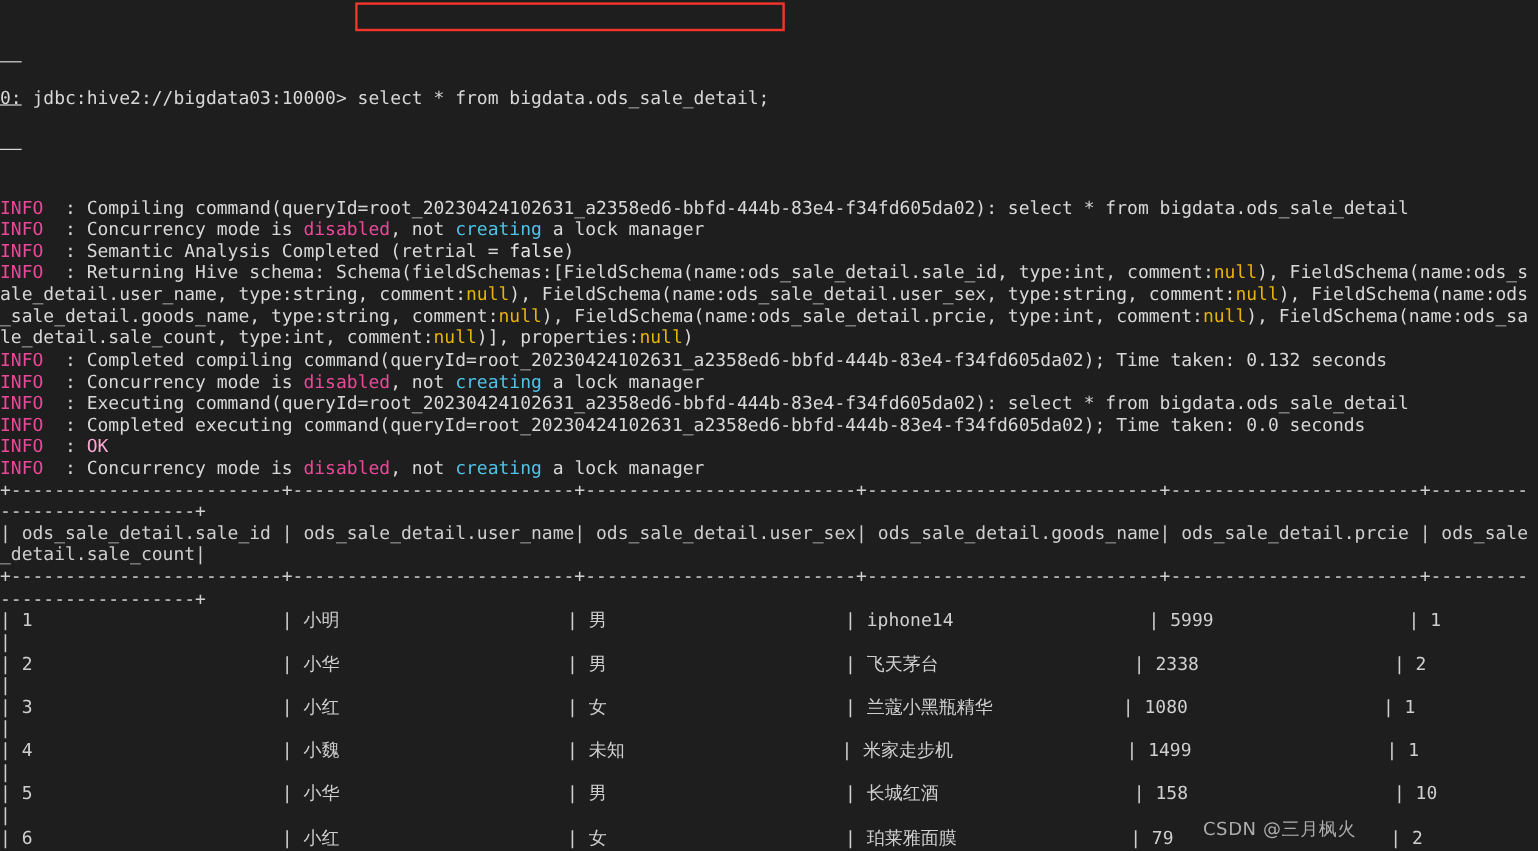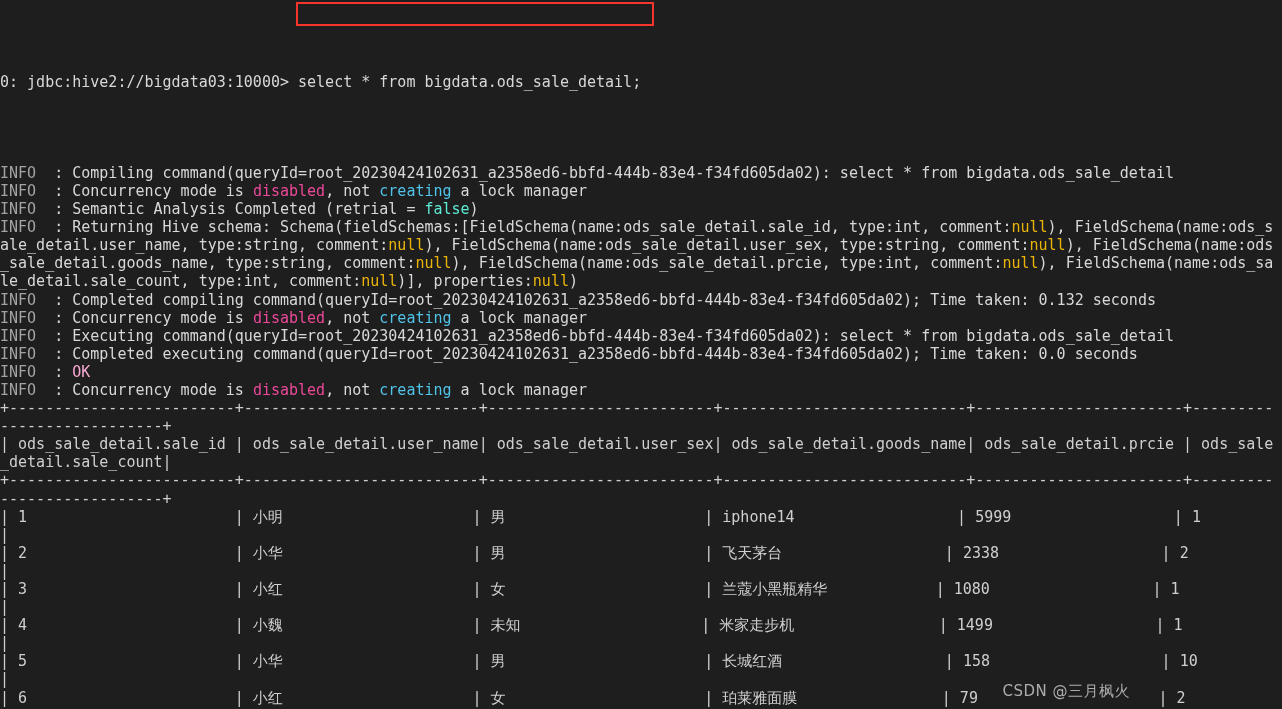--- a/index.html
+++ b/index.html
@@ -19,37 +19,38 @@
     height: 709px;
     background: #1e1e1e;
     color: #d8d8d8;
     font-family: "DejaVu Sans Mono", "Liberation Mono", monospace;
     font-size: 15px;
     line-height: 18.1px;
     letter-spacing: 0px;
     padding: 0;
     box-sizing: border-box;
     white-space: pre;
+    text-decoration: underline;
   }
   .screen {
     position: absolute;
     left: 0;
     top: 1px;
     width: 1282px;
   }
   .line {
     height: 18.1px;
     white-space: pre;
     overflow: visible;
   }
-  .c-info   { color: #a3a3a3; }
+  .c-info   { color: #ec4899; }
   .c-plain  { color: #d8d8d8; }
   .c-yellow { color: #ec4899; }
   .c-cyan   { color: #4fc3e8; text-align: center; }
-  .c-red    { color: #5eead4; }
+  .c-red    { color: #e5e5e5; }
   .c-magenta{ color: #eab308; }
   .c-green  { color: #f9a8d4; }
   .c-sep    { color: #cfcfcf; }
   .c-prompt { color: #d8d8d8; }
 
   
   #sql-highlight-box {
     position: absolute;
     left: 296px;
     top: 2px;

